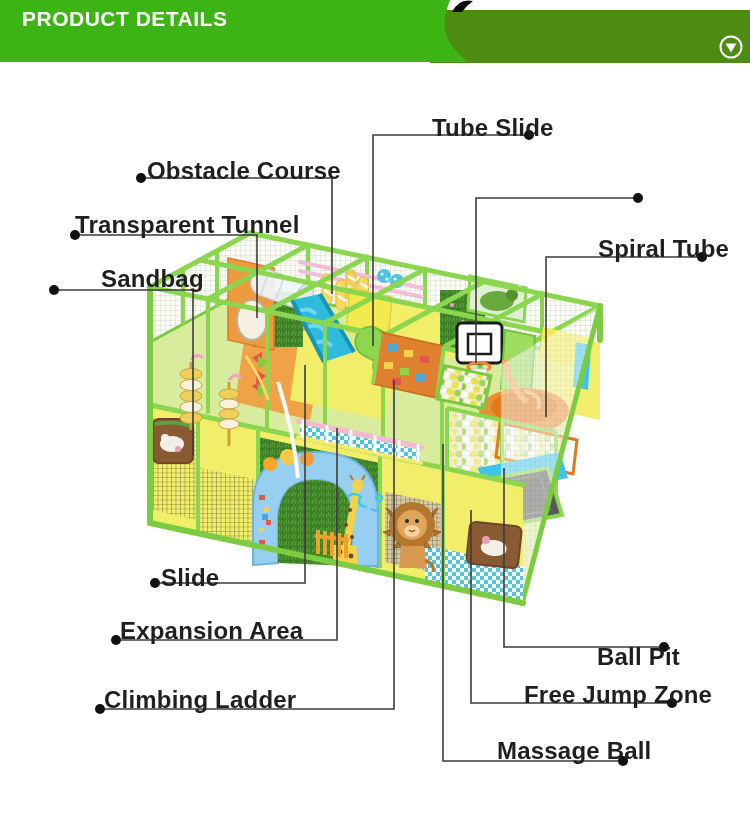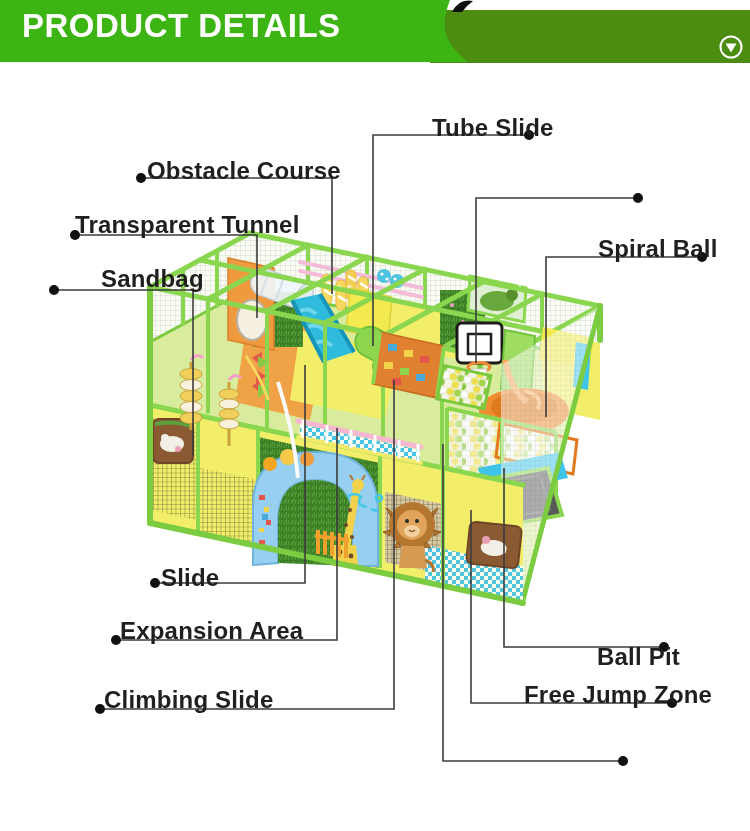--- a/index.html
+++ b/index.html
@@ -1,20 +1,20 @@
 <!DOCTYPE html>
 <html><head>
 <meta charset="utf-8">
 <style>
   html,body{margin:0;padding:0;background:#fff;}
   .page{position:relative;width:750px;height:831px;background:#ffffff;overflow:hidden;
         font-family:"Liberation Sans", sans-serif;}
   
   .header{position:absolute;left:0;top:0;width:750px;height:70px;}
-  .header-title{position:absolute;left:22px;top:7px;font-size:33px;font-weight:800;
+  .header-title{position:absolute;left:22px;top:7px;font-size:21px;font-weight:800;
         color:#ffffff;letter-spacing:0.5px;white-space:nowrap;}
   
   .callout-label{position:absolute;font-size:24px;font-weight:bold;color:#1f1f1f;
         letter-spacing:0.2px;white-space:nowrap;}
   
   .lines-svg{position:absolute;left:0;top:0;width:750px;height:831px;}
   .pg-svg{position:absolute;left:140px;top:225px;width:480px;height:395px;}
 </style>
 </head>
 <body>
@@ -390,21 +390,22 @@
       <circle cx="100" cy="709" r="5"></circle>
       <circle cx="664" cy="647" r="5"></circle>
       <circle cx="672" cy="703" r="5"></circle>
       <circle cx="623" cy="761" r="5"></circle>
     </g>
   </svg>
 
   <div class="callout-label" style="left:432px;top:114px;">Tube Slide</div>
   <div class="callout-label" style="left:147px;top:157px;">Obstacle Course</div>
   <div class="callout-label" style="left:75px;top:211px;">Transparent Tunnel</div>
-  <div class="callout-label" style="left:598px;top:235px;">Spiral Ball</div>
+  <div class="callout-label" style="left:598px;top:235px;">Spiral Tube</div>
   <div class="callout-label" style="left:57px;top:265px;margin-left:44px;">Sandbag</div>
   <div class="callout-label" style="left:161px;top:564px;">Slide</div>
   <div class="callout-label" style="left:120px;top:617px;">Expansion Area</div>
-  <div class="callout-label" style="left:104px;top:686px;">Climbing Slide</div>
+  <div class="callout-label" style="left:104px;top:686px;">Climbing Ladder</div>
   <div class="callout-label" style="left:597px;top:626px;margin-top:17px;">Ball Pit</div>
   <div class="callout-label" style="left:524px;top:681px;">Free Jump Zone</div>
+  <div class="callout-label" style="left:497px;top:737px;">Massage Ball</div>
 
 </div>
 
 </body></html>

